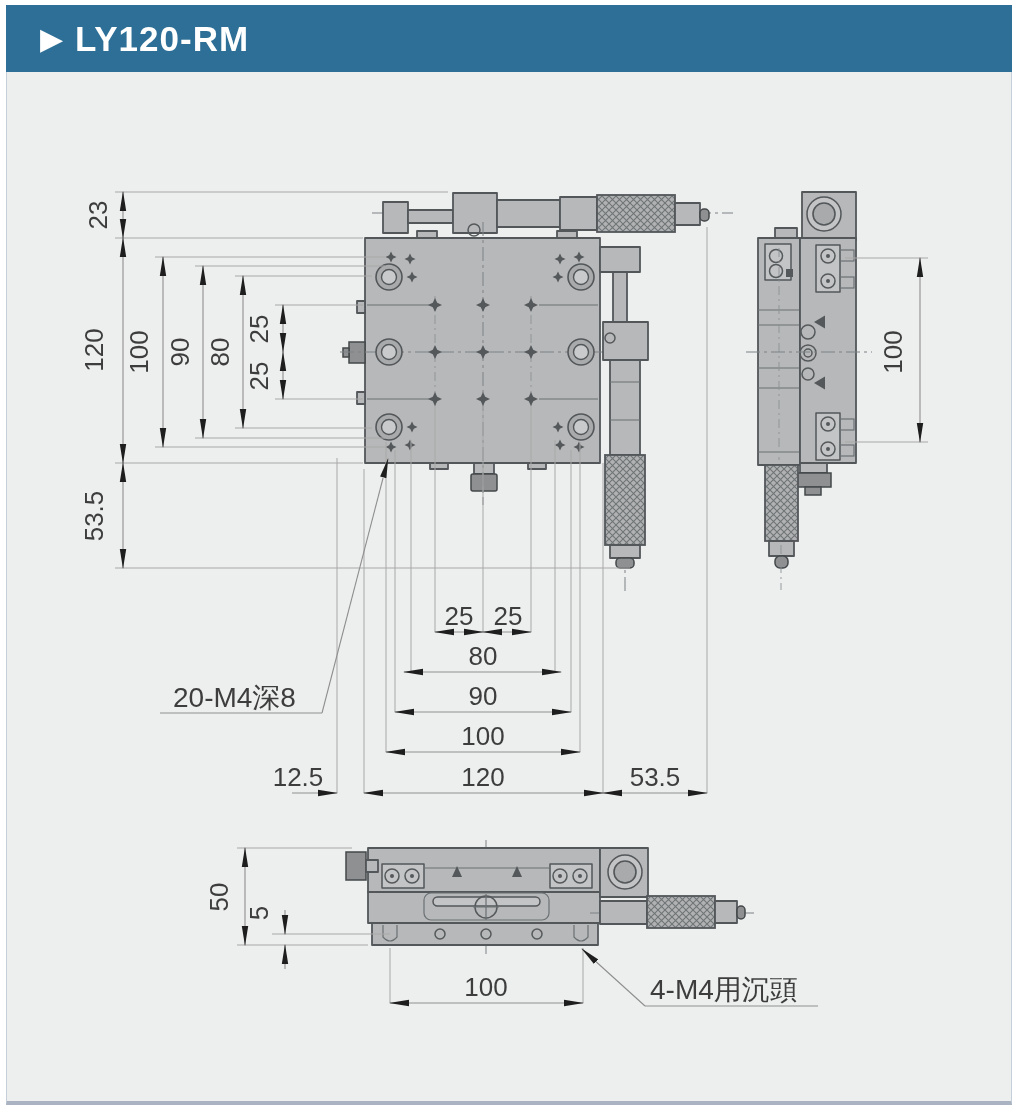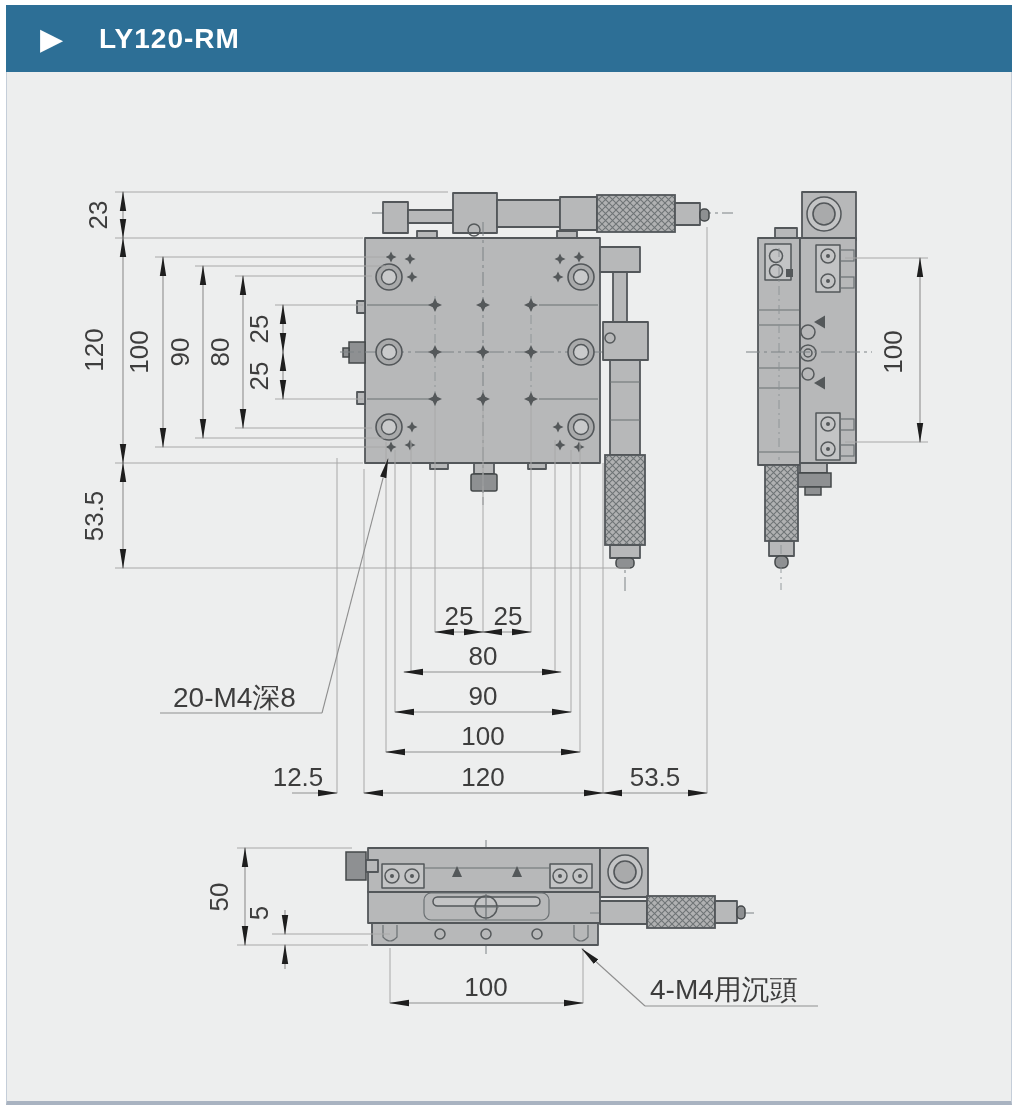--- a/index.html
+++ b/index.html
@@ -3,21 +3,21 @@
 <meta charset="utf-8">
 <style>
   html,body{margin:0;padding:0;background:#ffffff;}
   .page{position:relative;width:1018px;height:1110px;background:#ffffff;overflow:hidden;
         font-family:"Liberation Sans",sans-serif;}
   .panel{position:absolute;left:6px;top:70px;width:1004px;height:1030px;
          background:#edeeee;border:1px solid #c5ced9;border-bottom:4px solid #a9b3c1;}
   .header{position:absolute;left:6px;top:5px;width:1006px;height:67px;background:#2d6f96;
           display:flex;align-items:center;color:#ffffff;}
   .header .bullet{font-size:30px;margin-left:34px;margin-right:12px;line-height:1;}
-  .header .title{font-size:28px;font-weight:bold;letter-spacing:1px;margin-left:24px;}
+  .header .title{font-size:35px;font-weight:bold;letter-spacing:1px;}
   svg.draw{position:absolute;left:0;top:0;}
   .ol{fill:#b7b8b9;stroke:#53575a;stroke-width:1.8;stroke-linejoin:round;}
   .lt{fill:#c3c4c5;stroke:#53575a;stroke-width:1.5;stroke-linejoin:round;}
   .dark{fill:#8e9092;stroke:#44484a;stroke-width:1.5;}
   .ol2{fill:none;stroke:#6b7073;stroke-width:1.2;}
   .hole{fill:none;stroke:#55595b;stroke-width:1.5;}
   .cb-outer{fill:#a9aaab;stroke:#53575a;stroke-width:1.6;}
   .cb-inner{fill:#c9cacb;stroke:#53575a;stroke-width:1.4;}
   .star{fill:#54585a;stroke:none;}
   .dot{fill:#54585a;stroke:none;}

